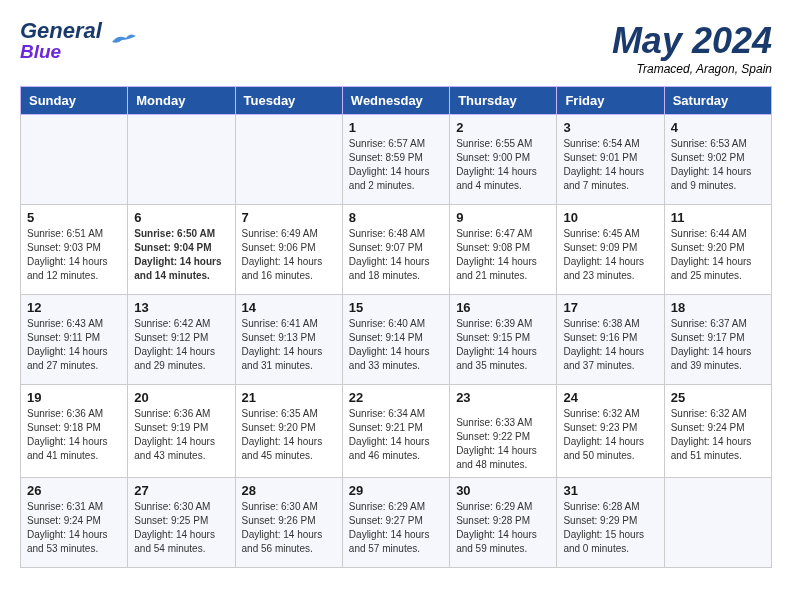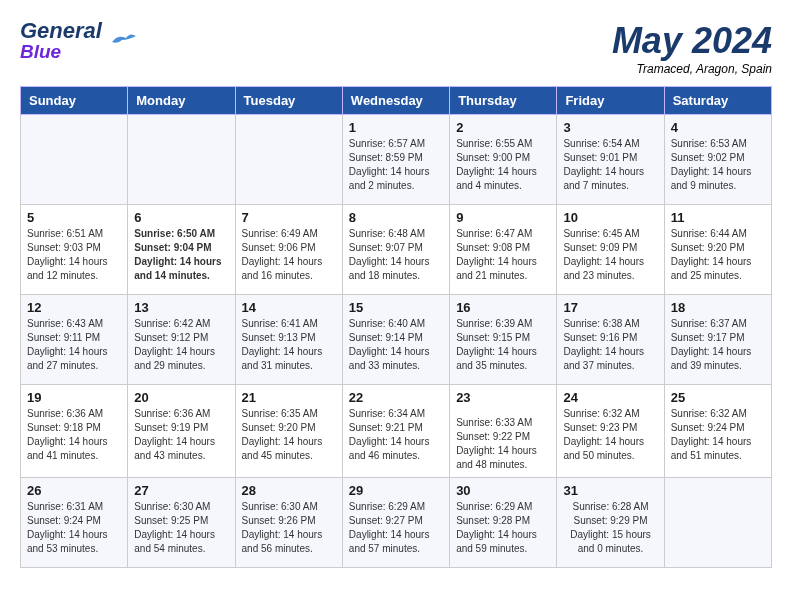--- a/index.html
+++ b/index.html
@@ -327,21 +327,21 @@
         </td>
         <td>
           <span class="day-number">30</span>
           <div class="cell-info" style="white-space: pre-line;">Sunrise: 6:29 AM
 Sunset: 9:28 PM
 Daylight: 14 hours
 and 59 minutes.</div>
         </td>
         <td>
           <span class="day-number">31</span>
-          <div class="cell-info" style="white-space: pre-line; text-align: center;">Sunrise: 6:28 AM
+          <div class="cell-info" style="white-space: pre-line;">Sunrise: 6:28 AM
 Sunset: 9:29 PM
 Daylight: 15 hours
 and 0 minutes.</div>
         </td>
         <td></td>
       </tr>
     </tbody>
 </table>
 
 </body></html>

